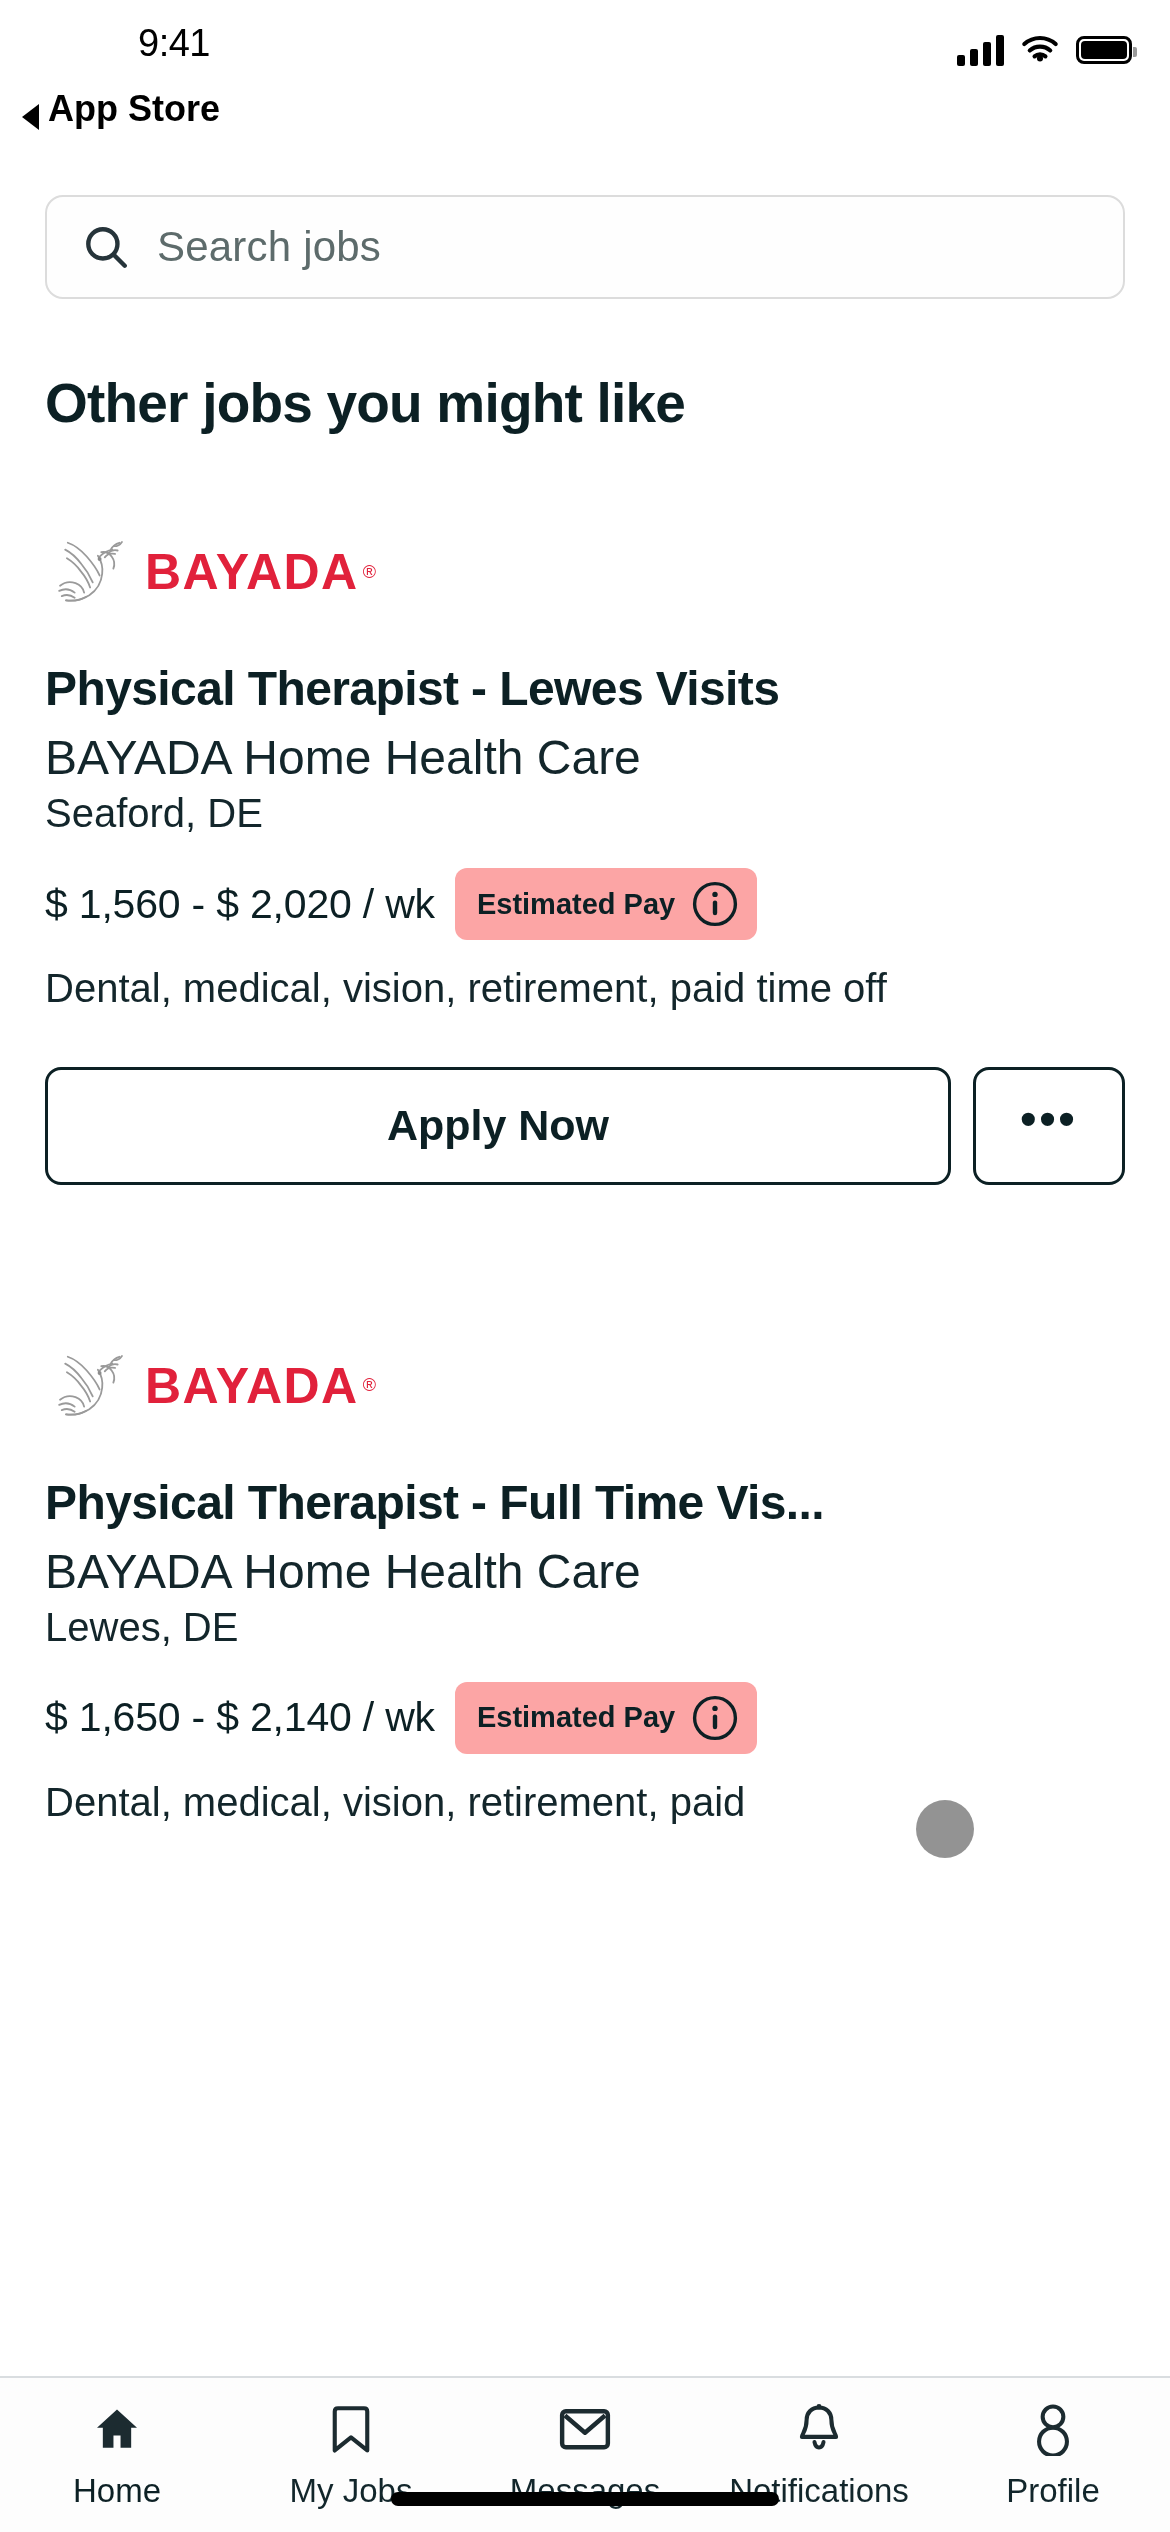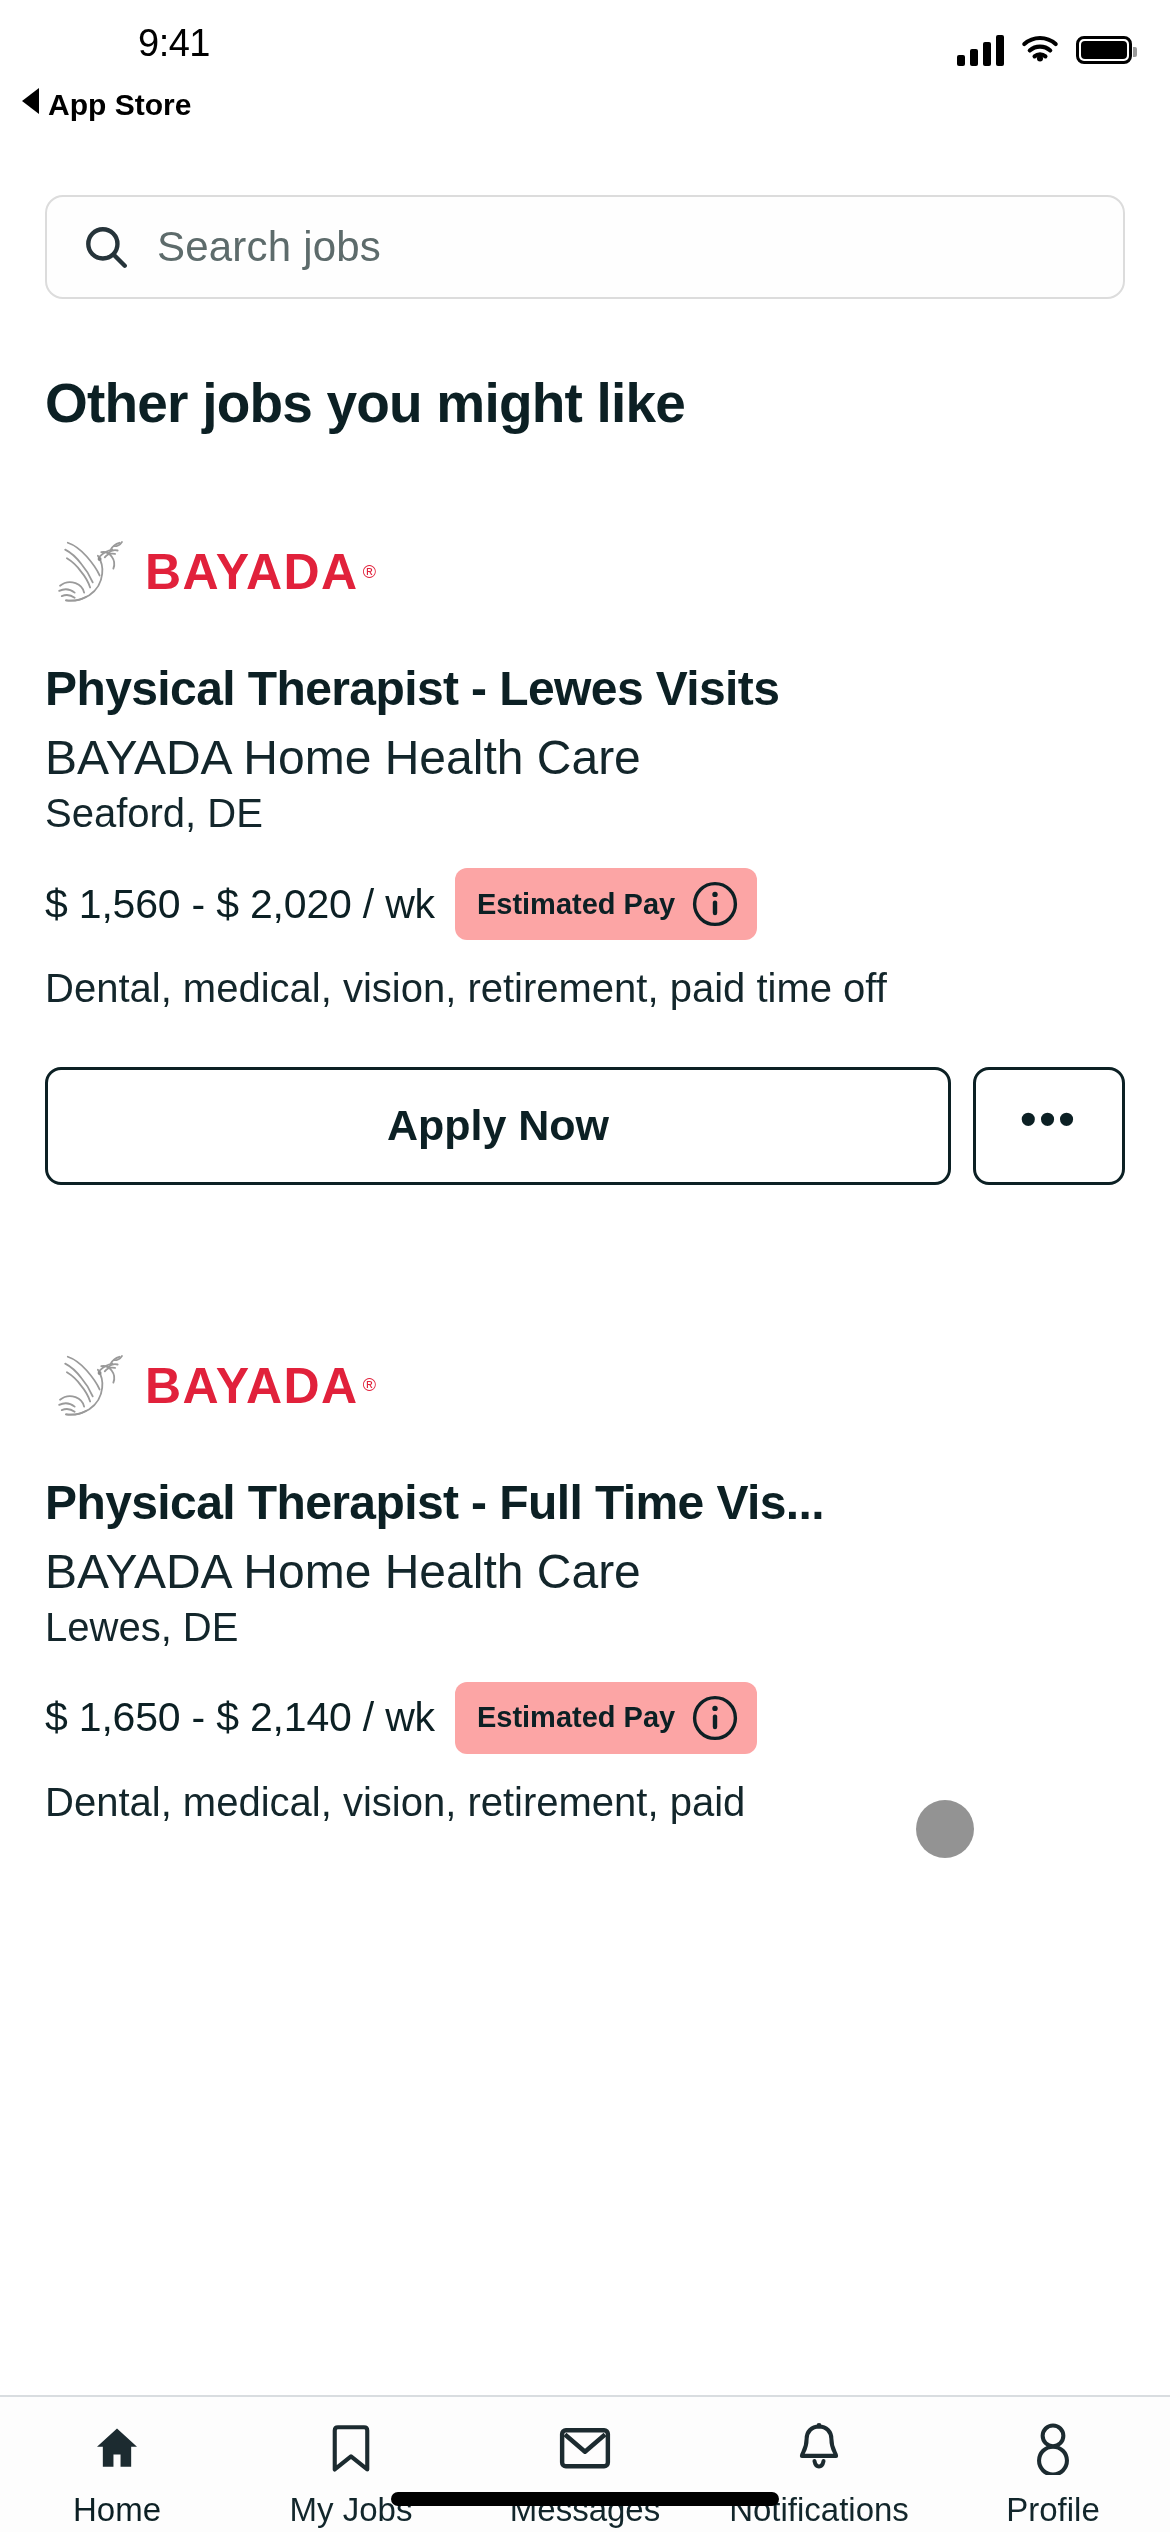--- a/index.html
+++ b/index.html
@@ -24,22 +24,22 @@
   .bars i:nth-child(1){height:11px;} .bars i:nth-child(2){height:17px;}
   .bars i:nth-child(3){height:24px;} .bars i:nth-child(4){height:31px;}
   .wifi { width:40px; height:32px; }
   .batt { position:relative; width:56px; height:28px; border:3px solid #000; border-radius:8px; padding:2px; }
   .batt::after { content:""; position:absolute; right:-8px; top:8px; width:4px; height:10px; background:#9a9a9a; border-radius:0 2px 2px 0; }
   .batt span { display:block; height:100%; background:#000; border-radius:4px; }
 
   
   .backlink {
     position:absolute; left:22px; top:88px;
-    display:flex; align-items:flex-start; gap:9px;
-    font-size:30px; font-weight:600; color:#000;
+    display:flex; align-items:flex-end; gap:9px;
+    font-size:36px; font-weight:600; color:#000;
   }
   .backlink .caret {
     width:0; height:0;
     border-top:13px solid transparent; border-bottom:13px solid transparent;
     border-right:17px solid #000;
   }
 
   
   .content { position:absolute; top:155px; left:0; right:0; bottom:118px; }
 
@@ -103,21 +103,21 @@
 
   
   .cursor-dot {
     position:absolute; left:916px; top:1800px;
     width:58px; height:58px; border-radius:50%;
     background:#8a8a8a; opacity:.92; z-index:40;
   }
 
   
   .tabbar {
-    position:absolute; left:0; right:0; bottom:0; height:137px;
+    position:absolute; left:0; right:0; bottom:0; height:156px;
     background:#fdfdfd; border-top:2px solid #d9dde0;
     display:flex; align-items:flex-start; padding-top:22px; z-index:30;
   }
   .tab { flex:1; display:flex; flex-direction:column; align-items:center; gap:14px; }
   .tab .ic { height:58px; display:flex; align-items:center; justify-content:center; }
   .tab .lbl { font-size:33px; color:#12262b; }
   .tab.active .lbl { color:#0c2024; }
 
   .home-indicator {
     position:absolute; left:50%; transform:translateX(-50%); bottom:26px;

